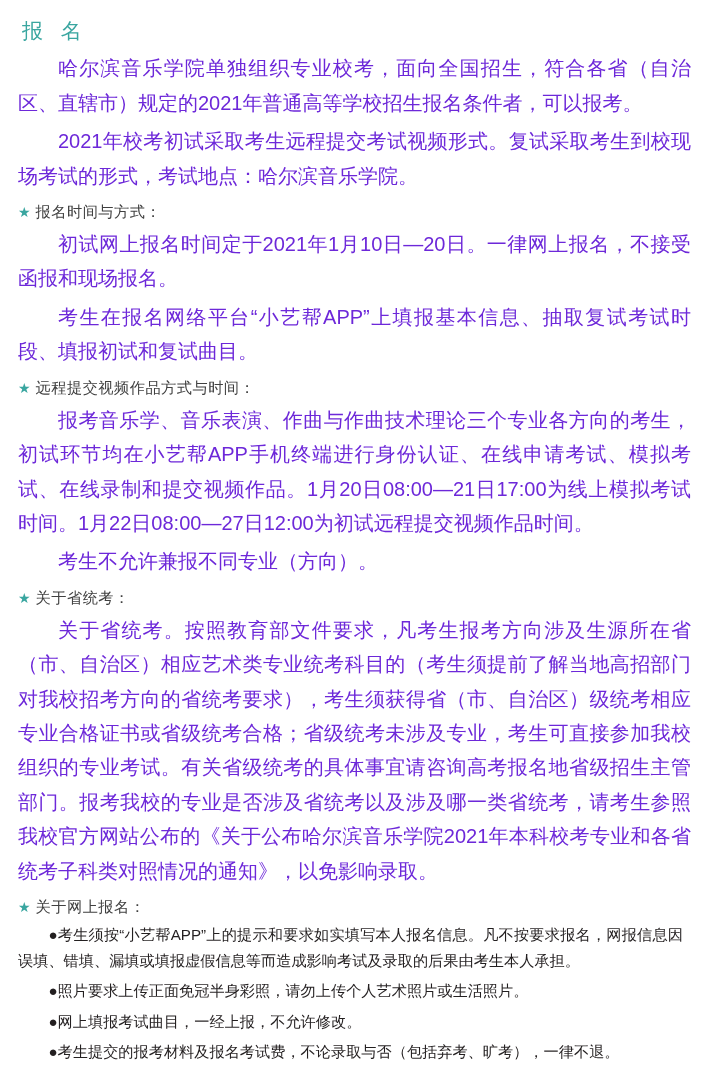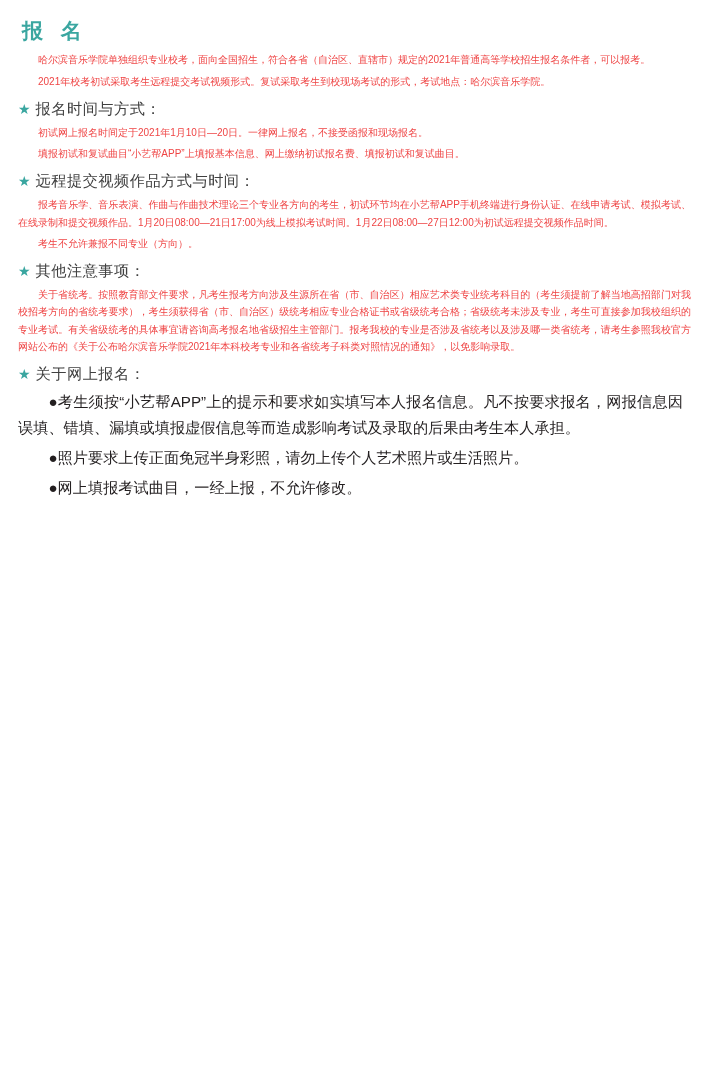--- a/index.html
+++ b/index.html
@@ -14,32 +14,32 @@
     color: #231f20;
   }
   .page {
     width: 709px;
     box-sizing: border-box;
     padding: 16px 18px 10px 18px;
   }
   .doc-title {
     color: #3aa6a0;
     font-size: 21px;
-    font-weight: bold;
+    font-weight: normal;
     letter-spacing: 6px;
     margin: 0 0 6px 4px;
     line-height: 1.4;
   }
   p.para {
     margin: 0 0 4px 0;
-    font-size: 10px;
+    font-size: 20px;
     line-height: 1.72;
     text-indent: 2em;
     text-align: justify;
-    color: #ef4444;
+    color: #6d28d9;
   }
   .section-head {
     display: flex;
     align-items: baseline;
     margin: 6px 0 2px 0;
     color: #3aa6a0;
     font-size: 15.2px;
     line-height: 1.72;
   }
   .star {
@@ -68,36 +68,37 @@
   <h1 class="doc-title">报 名</h1>
 
   <p class="para">哈尔滨音乐学院单独组织专业校考，面向全国招生，符合各省（自治区、直辖市）规定的2021年普通高等学校招生报名条件者，可以报考。</p>
   <p class="para">2021年校考初试采取考生远程提交考试视频形式。复试采取考生到校现场考试的形式，考试地点：哈尔滨音乐学院。</p>
 
   <div class="section-head">
     <span class="star">★</span>
     <span class="sec-label">报名时间与方式：</span>
   </div>
   <p class="para">初试网上报名时间定于2021年1月10日—20日。一律网上报名，不接受函报和现场报名。</p>
-  <p class="para">填报初试和复试曲目“小艺帮APP”上填报基本信息、网上缴纳初试报名费、填报初试和复试曲目。</p>
+  <p class="para">考生在报名网络平台“小艺帮APP”上填报基本信息、抽取复试考试时段、填报初试和复试曲目。</p>
 
   <div class="section-head">
     <span class="star">★</span>
     <span class="sec-label">远程提交视频作品方式与时间：</span>
   </div>
   <p class="para">报考音乐学、音乐表演、作曲与作曲技术理论三个专业各方向的考生，初试环节均在小艺帮APP手机终端进行身份认证、在线申请考试、模拟考试、在线录制和提交视频作品。1月20日08:00—21日17:00为线上模拟考试时间。1月22日08:00—27日12:00为初试远程提交视频作品时间。</p>
   <p class="para">考生不允许兼报不同专业（方向）。</p>
 
   <div class="section-head">
     <span class="star">★</span>
-    <span class="sec-label">其他注意事项：</span>
+    <span class="sec-label">关于省统考：</span>
   </div>
   <p class="para">关于省统考。按照教育部文件要求，凡考生报考方向涉及生源所在省（市、自治区）相应艺术类专业统考科目的（考生须提前了解当地高招部门对我校招考方向的省统考要求），考生须获得省（市、自治区）级统考相应专业合格证书或省级统考合格；省级统考未涉及专业，考生可直接参加我校组织的专业考试。有关省级统考的具体事宜请咨询高考报名地省级招生主管部门。报考我校的专业是否涉及省统考以及涉及哪一类省统考，请考生参照我校官方网站公布的《关于公布哈尔滨音乐学院2021年本科校考专业和各省统考子科类对照情况的通知》，以免影响录取。</p>
 
   <div class="section-head">
     <span class="star">★</span>
     <span class="sec-label">关于网上报名：</span>
   </div>
   <p class="bullet-para">●考生须按“小艺帮APP”上的提示和要求如实填写本人报名信息。凡不按要求报名，网报信息因误填、错填、漏填或填报虚假信息等而造成影响考试及录取的后果由考生本人承担。</p>
   <p class="bullet-para">●照片要求上传正面免冠半身彩照，请勿上传个人艺术照片或生活照片。</p>
   <p class="bullet-para">●网上填报考试曲目，一经上报，不允许修改。</p>
+  <p class="bullet-para">●考生提交的报考材料及报名考试费，不论录取与否（包括弃考、旷考），一律不退。</p>
 
 </div>
 
 </body></html>

